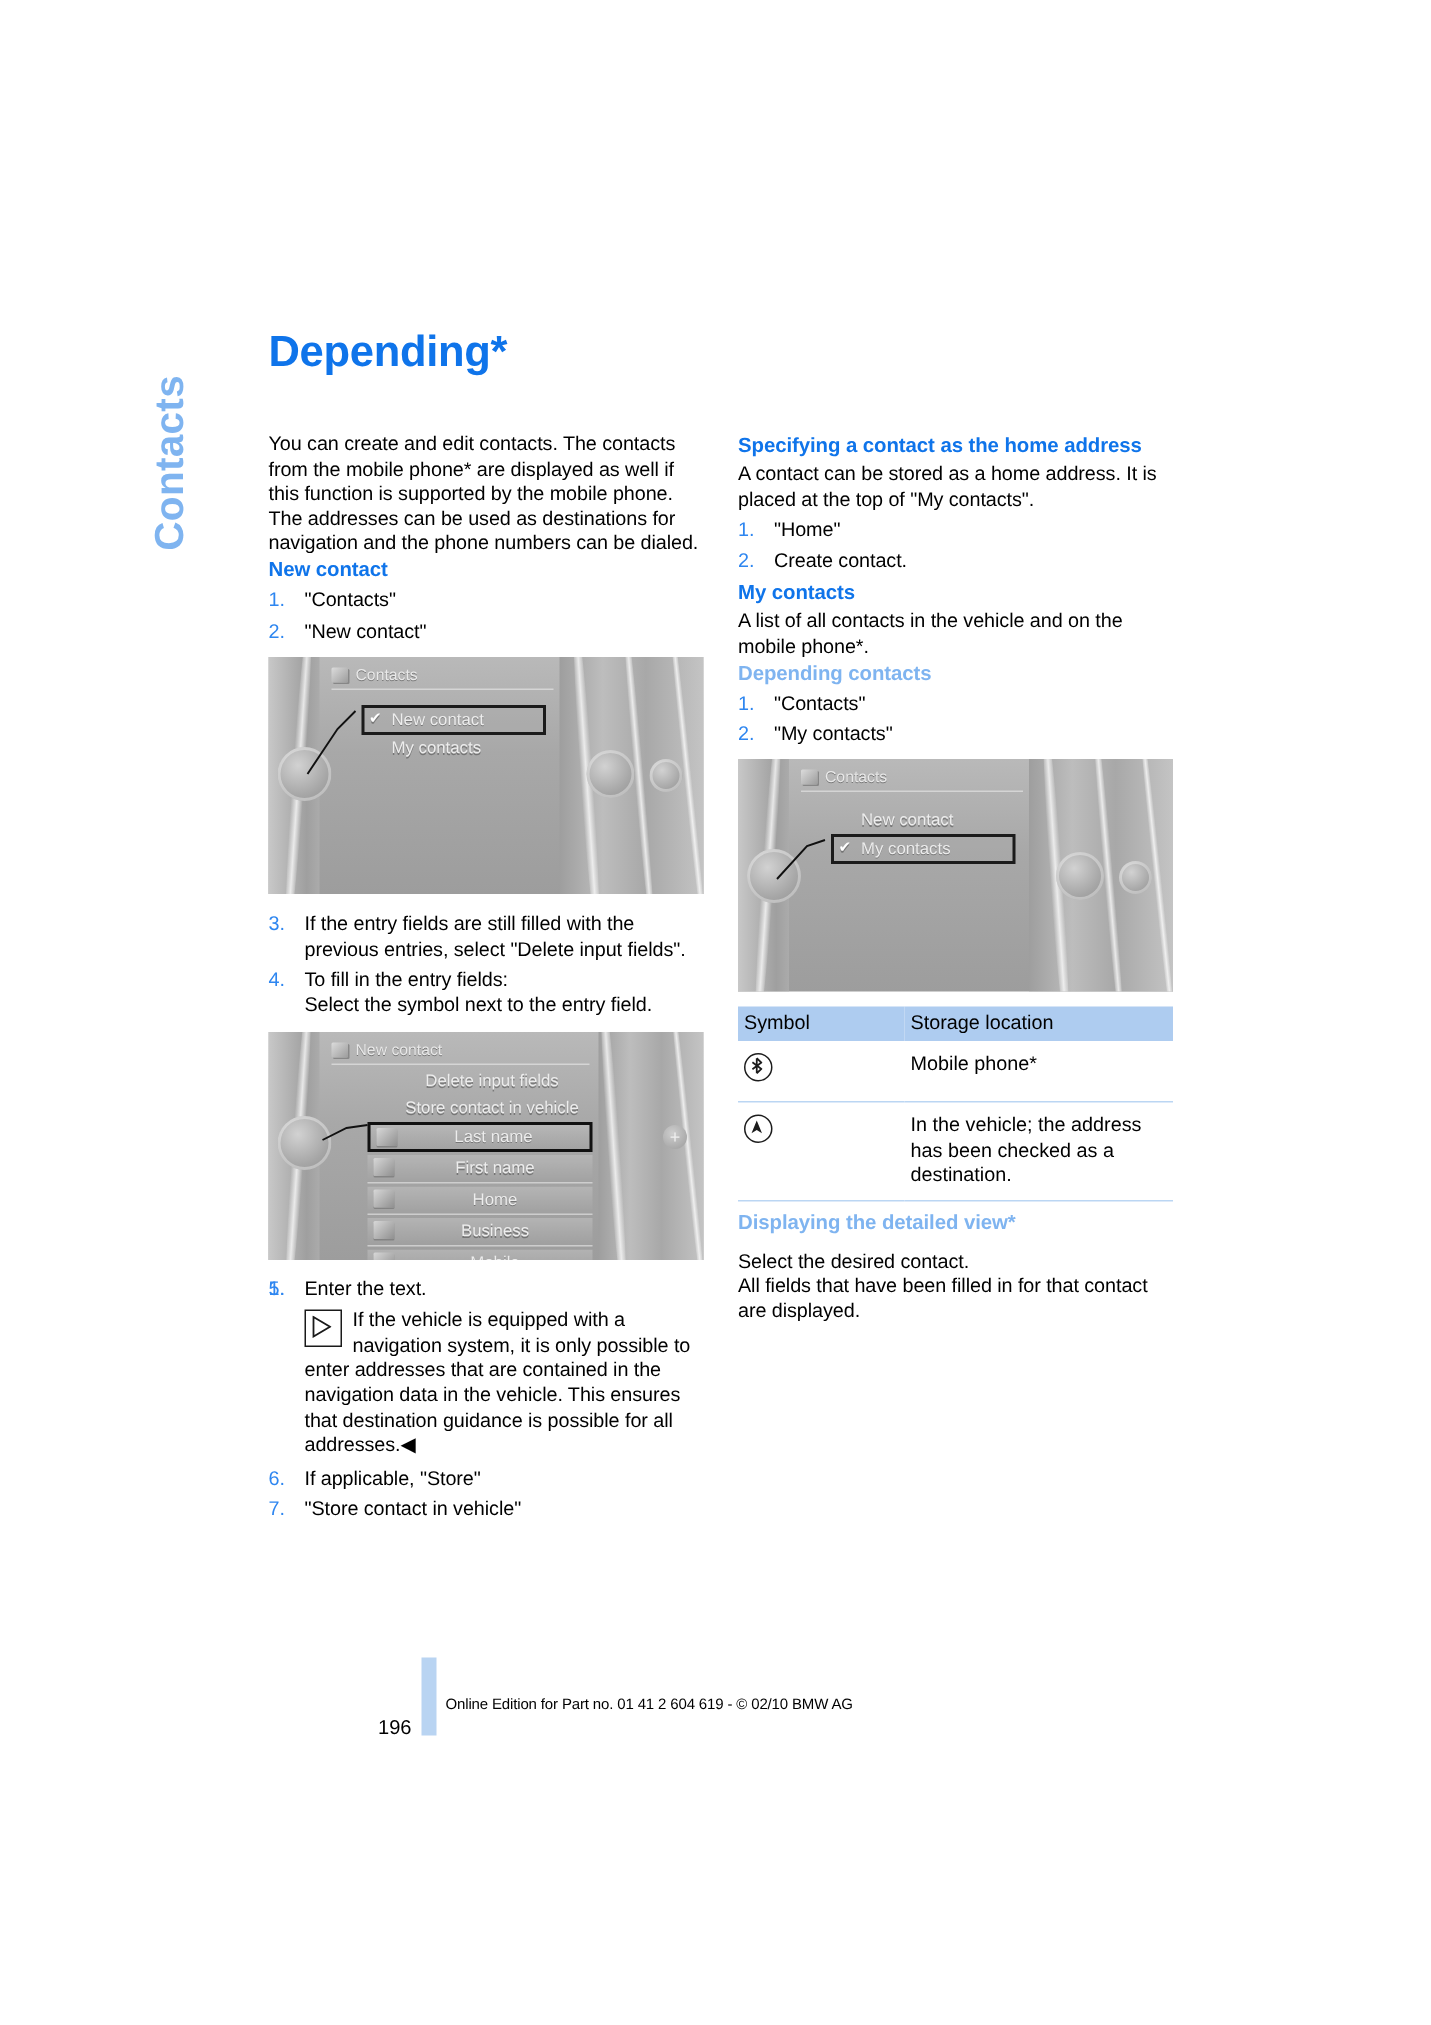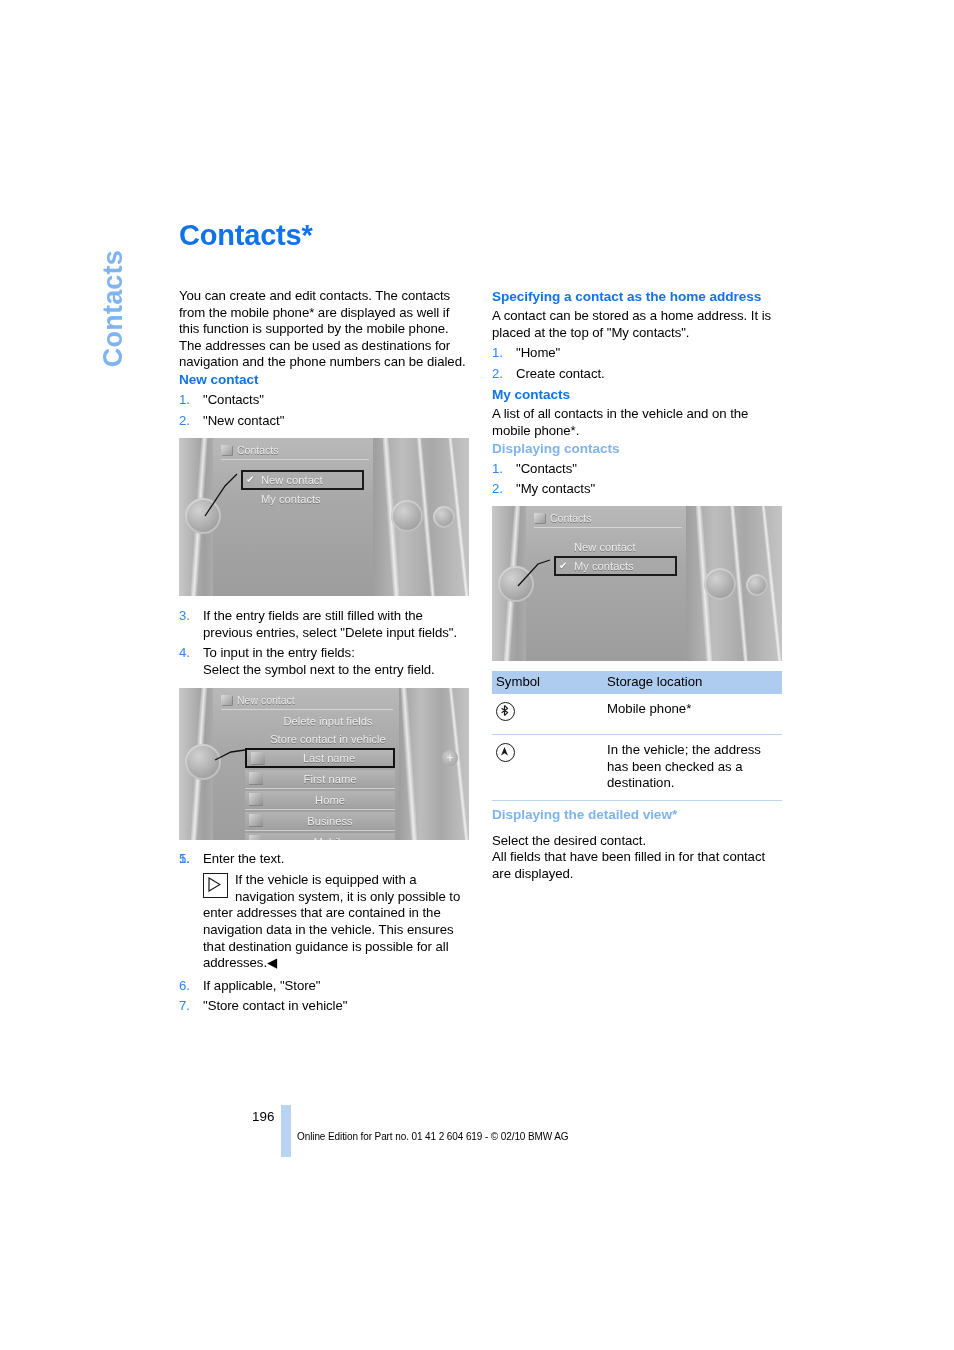--- a/index.html
+++ b/index.html
@@ -177,40 +177,40 @@
     border-bottom:1px solid #BBD6F3;
   }
   table.symtab td.c1{width:107px;}
   .symglyph{
     display:inline-block;width:17px;height:17px;border:1.3px solid #1c1c1c;
     border-radius:50%;position:relative;margin-top:1px;
   }
 
   
   .pg-num{
-    position:absolute;left:252px;top:1109px;
+    position:absolute;left:252px;top:1144px;
     font-size:13.4px;color:#000;
   }
   .pg-bar{
     position:absolute;left:281px;top:1105px;width:10px;height:52px;
     background:#B9D4F2;
   }
   .footer-txt{
     position:absolute;left:297px;top:1131px;
     font-size:10px;letter-spacing:-.1px;
   }
 </style>
 </head>
 <body>
 
 <div class="page">
 
   <div class="vtab">Contacts</div>
 
-  <div class="page-title">Contacts*</div>
+  <div class="page-title">Depending*</div>
 
   <div class="col col-left">
 
     <p class="body">You can create and edit contacts. The contacts from the mobile phone* are displayed as well if this function is supported by the mobile phone. The addresses can be used as destinations for navigation and the phone numbers can be dialed.</p>
 
     <h2 class="sub sp-before-h2">New contact</h2>
 
     <ol class="steps">
       <li>"Contacts"</li>
       <li>"New contact"</li>
@@ -235,21 +235,21 @@
         <div class="mi">My contacts</div>
       </div>
       <svg width="290" height="158" style="position:absolute;left:0;top:0;pointer-events:none;">
         <polyline points="26,78 46,48 58,36" fill="none" stroke="#111" stroke-width="1.3"></polyline>
       </svg>
     </div>
 
     <ol class="steps start3" style="margin-top:12px;">
       <li>If the entry fields are still filled with the previous entries, select "Delete input fields".</li>
       <li>
-        <span>To input in the entry fields:</span><br>
+        <span>To fill in the entry fields:</span><br>
         <span>Select the symbol next to the entry field.</span>
       </li>
     </ol>
 
     <div class="shot" style="height:152px;">
       <div class="bezel-l"></div>
       <div class="bezel-r" style="width:70px;"></div>
       <div class="arc a1"></div>
       <div class="arc a2" style="right:56px;"></div>
       <div class="arc a4"></div>
@@ -315,21 +315,21 @@
     <h2 class="sub">Specifying a contact as the home address</h2>
     <p class="body" style="margin-top:3px;">A contact can be stored as a home address. It is placed at the top of "My contacts".</p>
     <ol class="steps">
       <li>"Home"</li>
       <li>Create contact.</li>
     </ol>
 
     <h2 class="sub sp-before-h2">My contacts</h2>
     <p class="body" style="margin-top:3px;">A list of all contacts in the vehicle and on the mobile phone*.</p>
 
-    <h2 class="sub light sp-before-h2-sm">Displaying contacts</h2>
+    <h2 class="sub light sp-before-h2-sm">Depending contacts</h2>
     <ol class="steps">
       <li>"Contacts"</li>
       <li>"My contacts"</li>
     </ol>
 
     <div class="shot" style="height:155px;margin-top:8px;">
       <div class="bezel-l"></div>
       <div class="bezel-r"></div>
       <div class="arc a1"></div>
       <div class="arc a2"></div>

